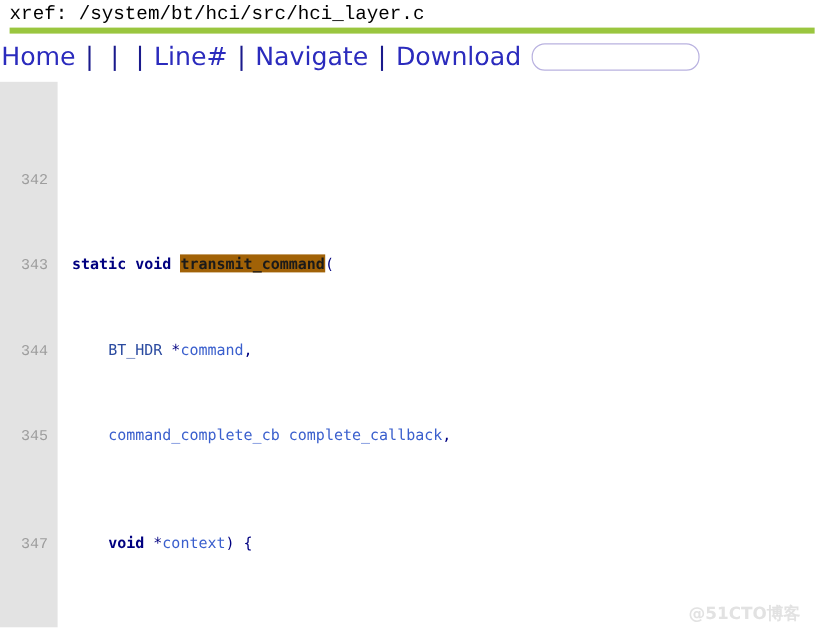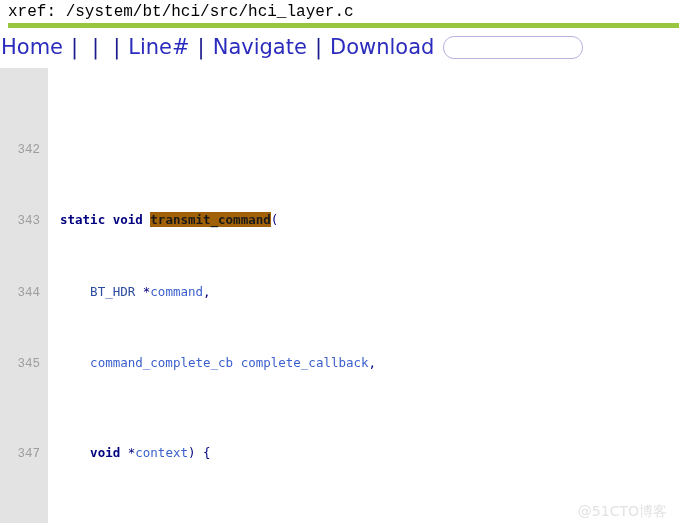--- a/index.html
+++ b/index.html
@@ -116,20 +116,21 @@
   
   #watermark {
     position: absolute;
     right: 12px;
     bottom: 8px;
     font-family: "DejaVu Sans", sans-serif;
     font-size: 14px;
     color: #e2e2e2;
     user-select: none;
     pointer-events: none;
+    font-weight: bold;
   }
 </style>
 </head>
 <body>
 
 <div id="xref-bar"><span id="xref-label">xref:</span> <span id="xref-path">/system/bt/hci/src/hci_layer.c</span></div>
 
 <div id="green-rule"></div>
 
 <div id="navbar">

